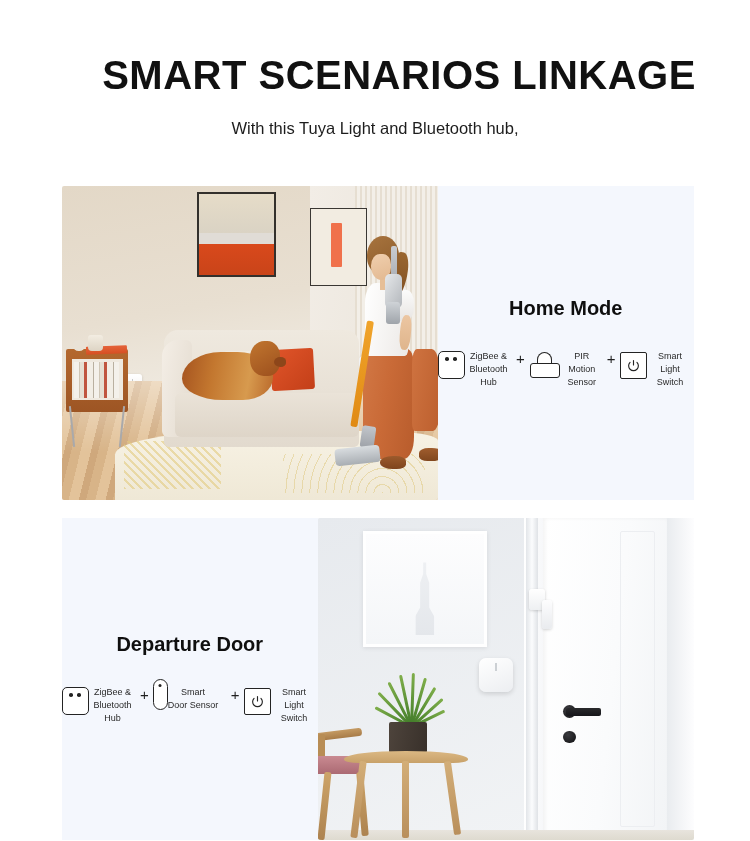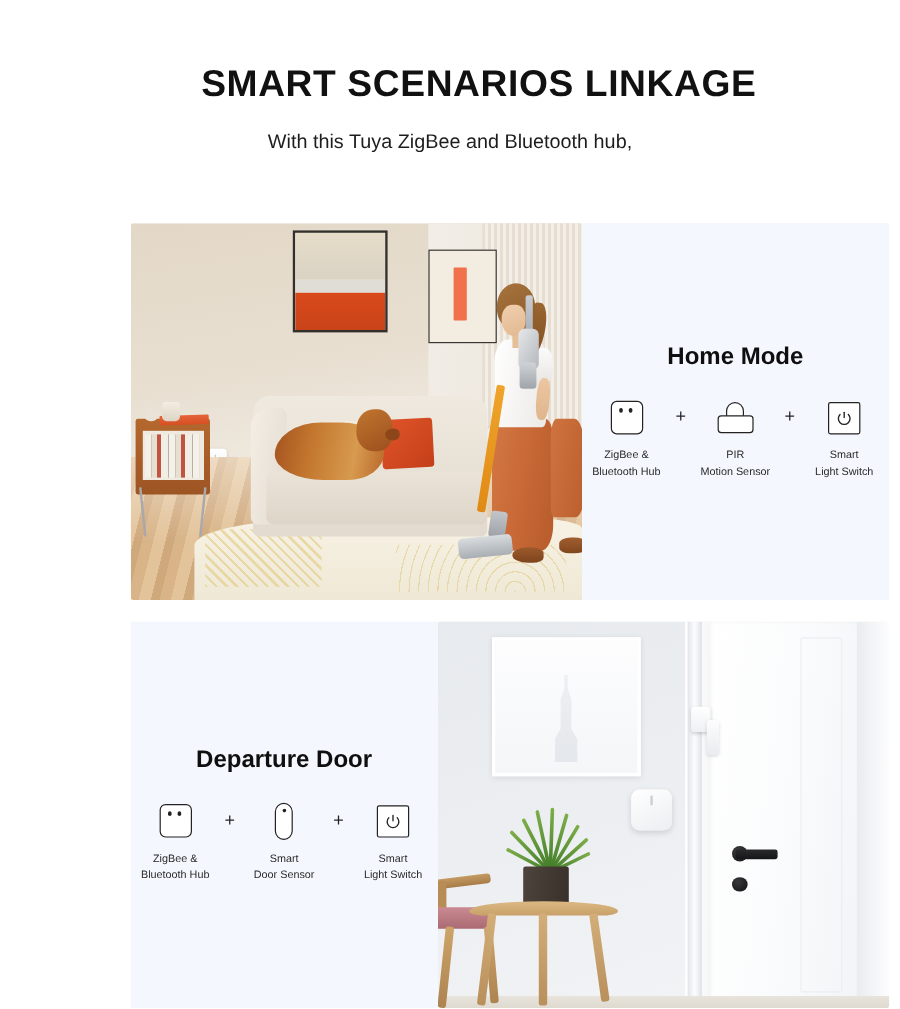--- a/index.html
+++ b/index.html
@@ -10,36 +10,36 @@
     background: #ffffff;
     font-family: "Liberation Sans", sans-serif;
     overflow: hidden;
   }
 
   .page { position: relative; width: 750px; height: 841px; }
 
   
   .header { padding-top: 52px; text-align: center; }
   .headline {
-    font-size: 31px;
+    font-size: 40px;
     font-weight: bold;
     letter-spacing: 0.5px;
     color: #111111;
     line-height: 1.15;
     padding-left: 48px;
   }
   .subhead {
     margin-top: 18px;
     font-size: 16.5px;
     color: #1d1d1d;
     line-height: 1.55;
   }
 
   
-  .row { position: absolute; display: flex; margin-left: 47px; }
+  .row { position: absolute; display: flex; }
   .row-home { top: 186px; left: 62px; width: 626px; height: 314px; }
   .row-departure { top: 518px; left: 62px; width: 626px; height: 322px; }
 
   .photo { position: relative; overflow: hidden; flex: 0 0 auto; }
   .photo-home { width: 376px; height: 314px; border-radius: 2px; }
   .photo-departure { width: 376px; height: 322px; border-radius: 2px; }
 
   .panel {
     flex: 1 1 auto;
     background: #f4f7fd;
@@ -49,21 +49,21 @@
     justify-content: center;
   }
   .panel-title {
     font-size: 20px;
     font-weight: bold;
     color: #0f0f0f;
     margin-bottom: 22px;
   }
 
   .combo { display: flex; align-items: flex-start; justify-content: center; }
-  .device { display: flex; flex-direction: column; align-items: center; width: 74px; }
+  .device { display: flex; flex-direction: row; align-items: center; width: 74px; }
   .device-icon { height: 34px; display: flex; align-items: center; justify-content: center; }
   .device-label {
     margin-top: 8px;
     font-size: 9px;
     line-height: 1.45;
     color: #2a2a2a;
     text-align: center;
     white-space: pre-line;
   }
   .plus {
@@ -507,21 +507,21 @@
   }
 </style>
 </head>
 <body>
 
 <div class="page">
 
   <div class="header">
     <div class="headline">SMART SCENARIOS LINKAGE</div>
     <div class="subhead">
-      <div>With this Tuya ZigBee and Bluetooth hub,</div>
+      <div>With this Tuya Light and Bluetooth hub,</div>
     </div>
   </div>
 
   <div class="row row-home">
 
     <div class="photo photo-home">
       <div class="lr-wall"></div>
       <div class="lr-wall-right"></div>
       <div class="lr-slats"></div>
 

